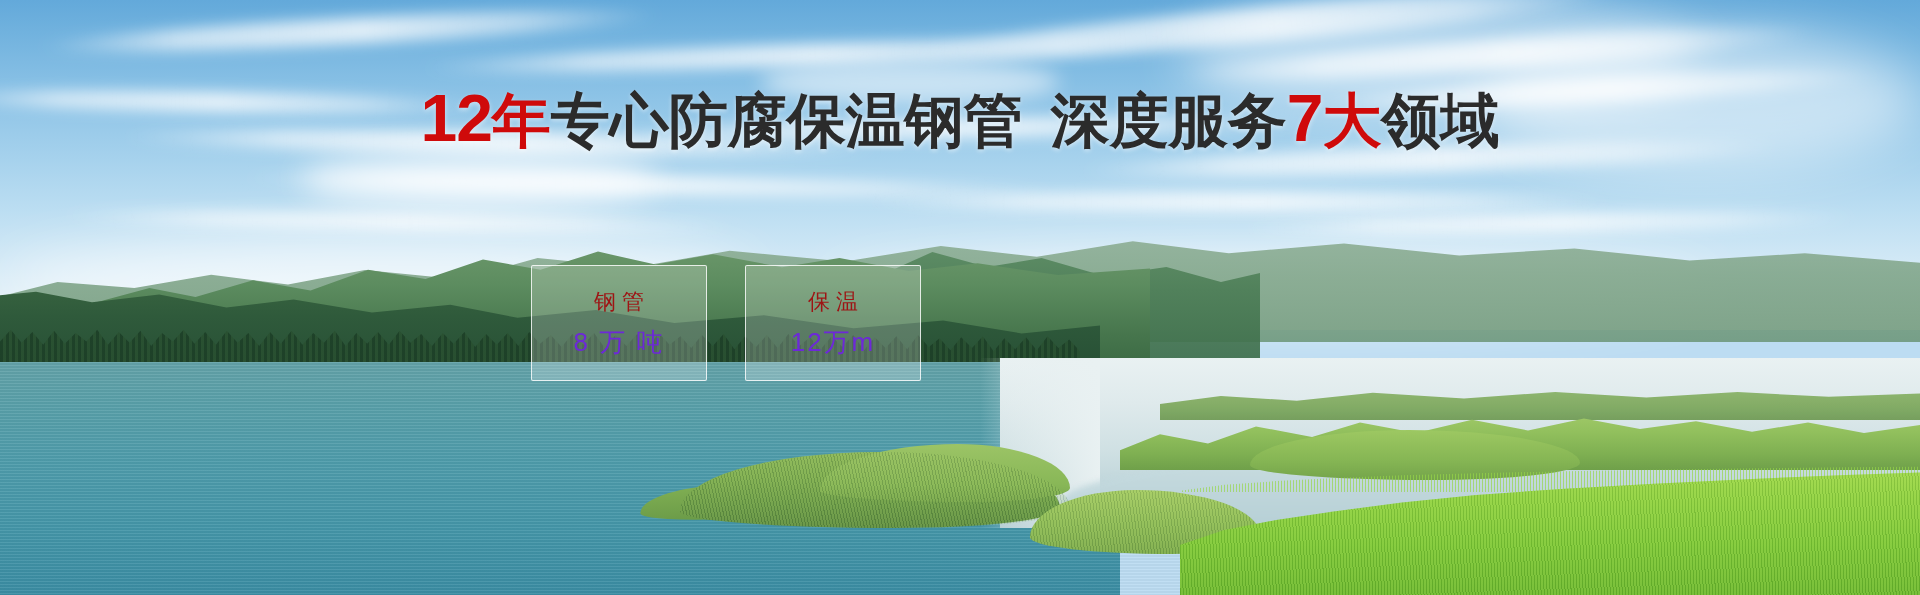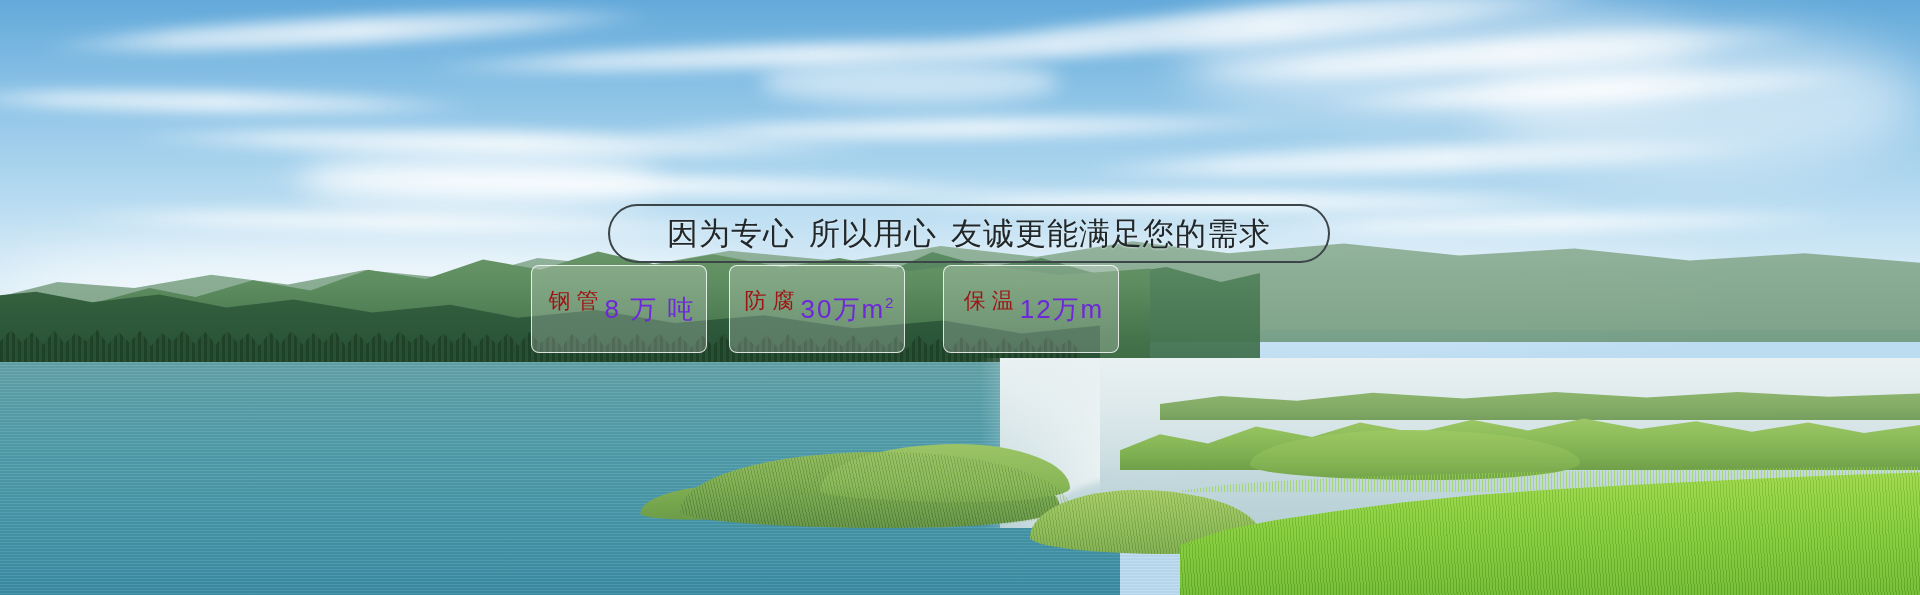--- a/index.html
+++ b/index.html
@@ -312,27 +312,27 @@
   
   .cards {
     position:absolute;
     left:531px; top:265px;
     width:700px; height:110px;
     display:flex;
     z-index:20;
   }
   .card {
     width:176px;
-    height:88px;
+    height:116px;
     margin-right:22px;
     border:1px solid rgba(255,255,255,0.80);
-    border-radius:8px;
+    border-radius:2px;
     background:rgba(255,255,255,0.22);
     display:flex;
-    flex-direction:row;
+    flex-direction:column;
     align-items:center;
     justify-content:center;
   }
   .card:last-child { margin-right:0;margin-left:16px; }
   .card-title {
     font-size:22px;
     color:#9e1414;
     letter-spacing:6px;
     text-indent:6px;
     line-height:1;
@@ -401,42 +401,34 @@
   <div class="island-main"></div>
   <div class="island-main-2"></div>
   <div class="island-texture"></div>
   <div class="isle-left"></div>
   <div class="isle-left-tex"></div>
 
   <div class="grass-edge"></div>
   <div class="grass-fg"></div>
   <div class="grass-fg-blades"></div>
 
-
-  <div class="pill">
-    <div class="pill-text">
-      <span>因为专心</span><span class="sp"></span><span>所以用心</span><span class="sp"></span><span>友诚更能满足您的需求</span>
-    </div>
+  <div class="headline">
+    <span class="num">12</span><span class="accent">年</span><span>专心防腐保温钢管</span><span class="gap"></span><span>深度服务</span><span class="num">7</span><span class="accent">大</span><span>领域</span>
   </div>
+
 
   <div class="cards">
 
     <div class="card">
       <div class="card-title">钢管</div>
       <div class="card-value">
         <span>8 万 吨</span>
       </div>
     </div>
 
-    <div class="card">
-      <div class="card-title">防腐</div>
-      <div class="card-value">
-        <span>30万m</span><sup>2</sup>
-      </div>
-    </div>
 
     <div class="card">
       <div class="card-title">保温</div>
       <div class="card-value">
         <span>12万m</span>
       </div>
     </div>
 
   </div>
 

